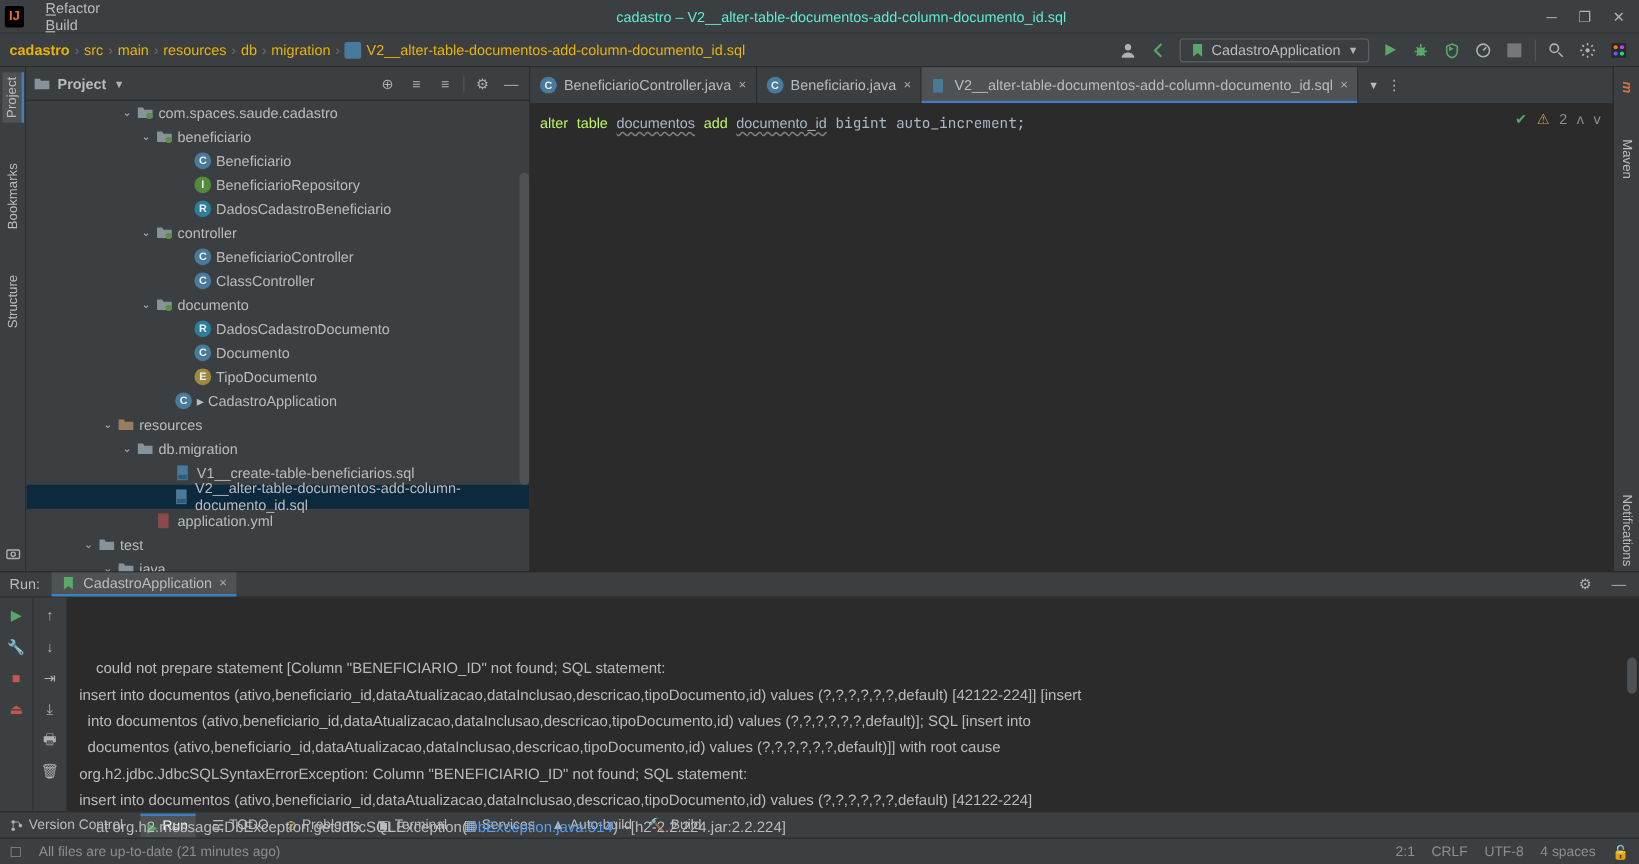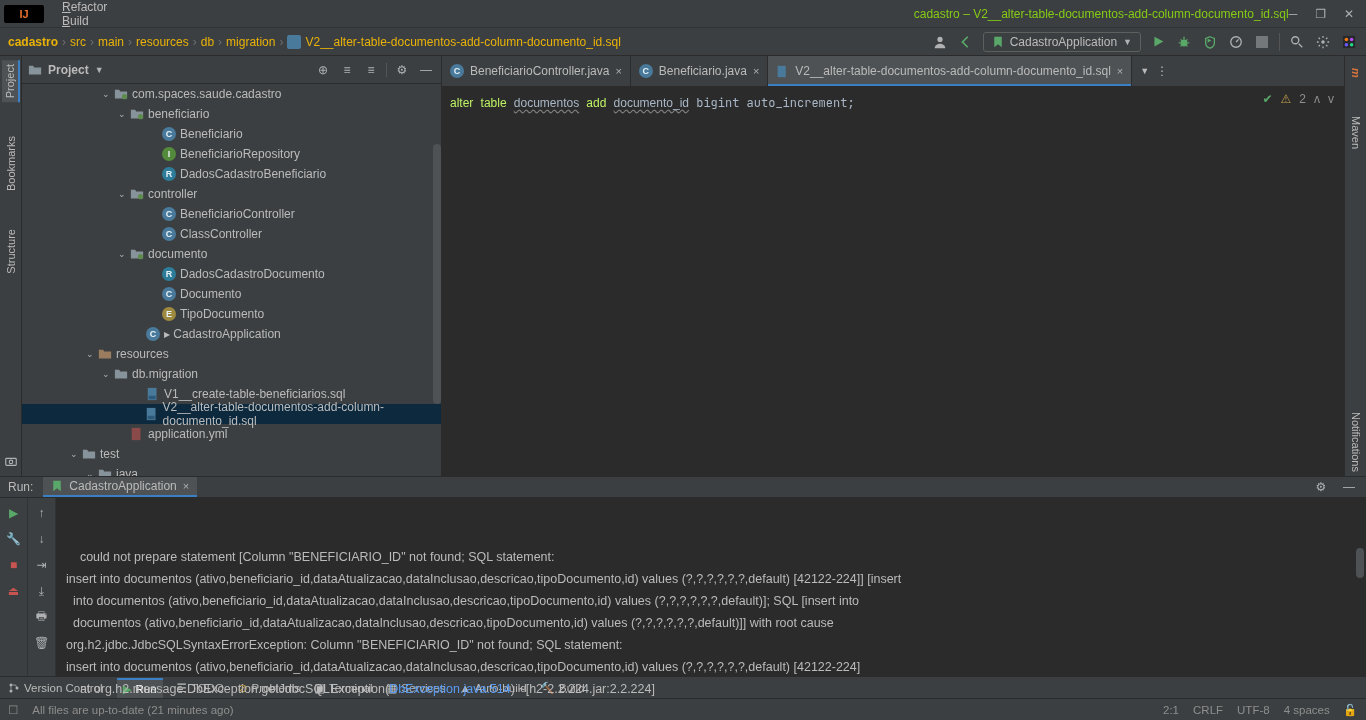--- a/index.html
+++ b/index.html
@@ -1,23 +1,23 @@
 <!DOCTYPE html>
 <html><head>
 <meta charset="utf-8">
 <style>
 * { margin: 0; padding: 0; box-sizing: border-box; font-family: "Segoe UI", sans-serif; }
 body { background: #3c3f41; color: #bbbbbb; font-size: 12px; width: 1366px; height: 720px; overflow: hidden; display: flex; flex-direction: column; }
 
 
 .titlebar { height: 28px; background: #3c3f41; display: flex; align-items: center; padding: 0 4px; border-bottom: 1px solid #323232; }
-.app-icon { width: 40px; height: 18px; background: #000; color: #ea6f2d; display: flex; align-items: center; justify-content: center; font-weight: bold; font-size: 11px; border-radius: 2px; margin-right: 10px; }
+.app-icon { width: 16px; height: 18px; background: #000; color: #ea6f2d; display: flex; align-items: center; justify-content: center; font-weight: bold; font-size: 11px; border-radius: 2px; margin-right: 10px; }
 .menu-item { padding: 0 8px; cursor: pointer; color: #bbbbbb; }
 .menu-item u { text-decoration: underline; }
-.title-text { flex: 1; text-align: right; padding-left: 20px; color: #84cc16; }
+.title-text { flex: 1; text-align: center; padding-left: 20px; color: #5eead4; }
 .win-controls { display: flex; gap: 18px; padding-right: 8px; }
 .win-btn { cursor: pointer; color: #afb1b3; }
 
 
 .breadcrumb-bar { height: 28px; background: #3c3f41; display: flex; align-items: center; padding: 0 8px; border-bottom: 1px solid #2b2b2b; }
 .crumb { color: #eab308; display: flex; align-items: center; }
 .crumb::after { content: "›"; color: #6e6e6e; margin: 0 4px; }
 .crumb:last-of-type::after { content: ""; }
 .crumb b { font-weight: bold; }
 .crumb-icon { display: inline-block; width: 14px; height: 14px; margin-right: 4px; border-radius: 2px; }

